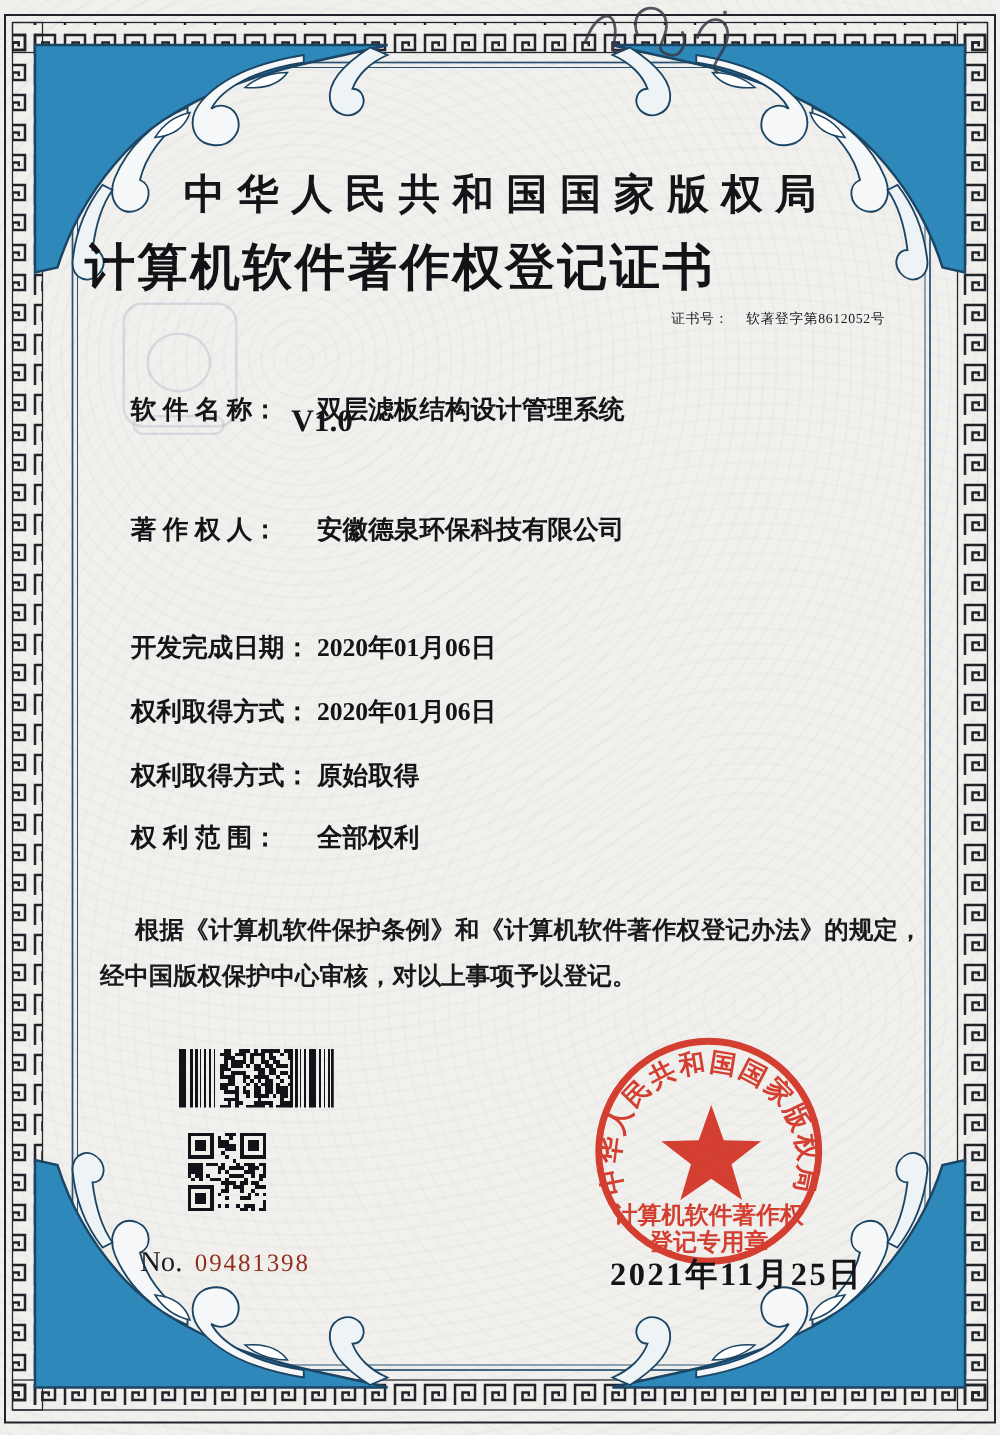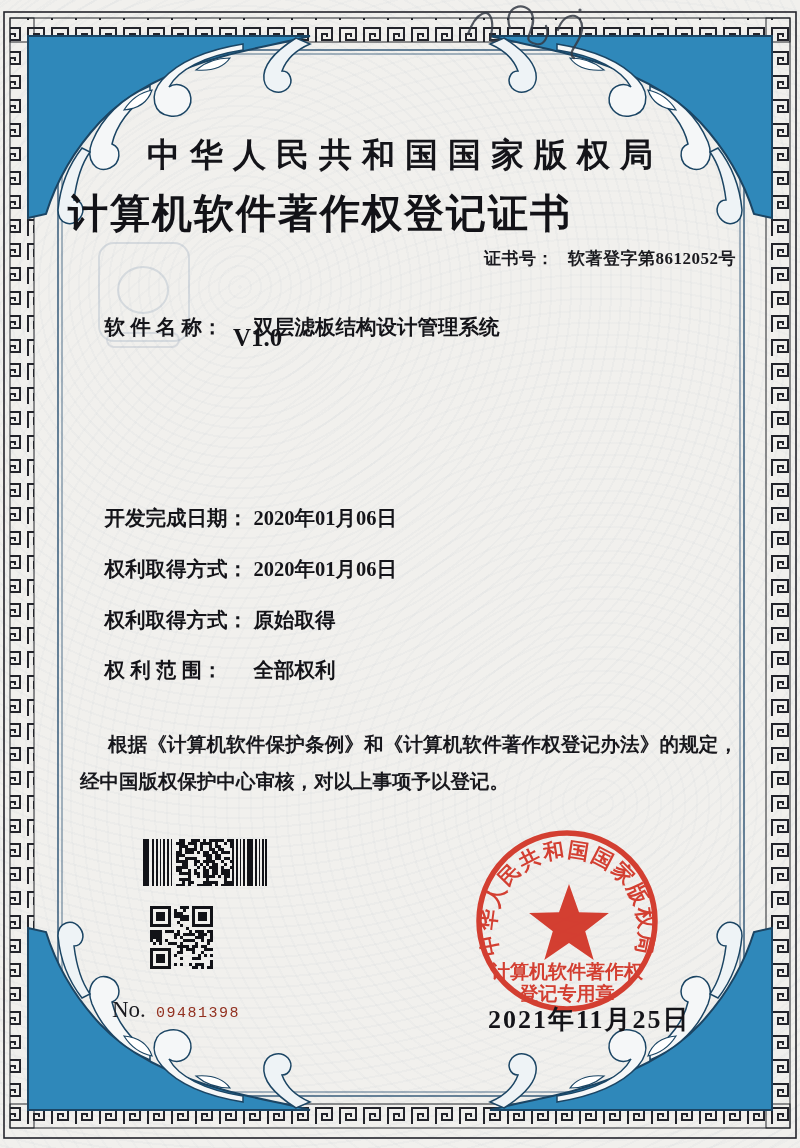--- a/index.html
+++ b/index.html
@@ -15,22 +15,22 @@
   .layer{position:absolute;left:0;top:0;pointer-events:none;}
   .authority{
     position:absolute;left:0;top:133px;width:800px;text-align:center;
     font-size:33px;font-weight:700;letter-spacing:10px;text-indent:10px;color:#141419;
   }
   .cert-title{
     position:absolute;left:0;top:186px;width:640px;text-align:center;
     font-size:40px;font-weight:700;letter-spacing:2px;color:#121217;
   }
   .cert-no{
-    position:absolute;right:64px;top:247px;
-    font-size:17px;font-weight:700;letter-spacing:0.5px;color:#1a1a1f;
+    position:absolute;right:92px;top:247px;
+    font-size:11px;font-weight:400;letter-spacing:0.5px;color:#1a1a1f;
   }
   .cert-no .sp{display:inline-block;width:14px;}
   .row{position:absolute;left:84px;font-size:20.5px;font-weight:700;color:#141419;white-space:pre;}
   .row .lbl{display:inline-block;width:149px;}
   .row .val{display:inline-block;}
   .val2{position:absolute;left:233px;font-size:25px;font-weight:700;color:#141419;}
   .statement{
     position:absolute;left:80px;top:726px;width:658px;margin:0;
     font-size:19.5px;font-weight:700;line-height:37px;text-indent:28px;
     color:#18181d;text-align:justify;
@@ -42,22 +42,22 @@
   .stamp-faint .c{
     position:absolute;left:17px;top:22px;width:48px;height:44px;
     border:2px solid rgba(148,164,184,0.40);border-radius:50%;
   }
   .stamp-faint .b{
     position:absolute;left:6px;bottom:-8px;width:70px;height:12px;
     border:2px solid rgba(148,164,184,0.35);border-radius:8px;
   }
   .serial{position:absolute;left:112px;top:997px;font-size:23px;color:#1a1a1f;}
   .serial .num{
-    font-family:Liberation Mono, monospace;
-    color:#92301f;font-size:15px;letter-spacing:1.5px;margin-left:10px;
+    font-family:Liberation Serif, serif;
+    color:#92301f;font-size:20px;letter-spacing:1.5px;margin-left:10px;
   }
   .seal-date{
     position:absolute;left:488px;top:1002px;font-size:26px;font-weight:700;
     letter-spacing:2px;color:#141419;
   }
   .barcode-box{position:absolute;left:143px;top:839px;}
   .qr-box{position:absolute;left:150px;top:906px;}
   .seal-box{position:absolute;left:467px;top:826px;opacity:0.94;}
 </style>
 </head>
@@ -111,20 +111,23 @@
   <div class="cert-title">计算机软件著作权登记证书</div>
   <div class="cert-no">
     <span>证书号：</span><span class="sp"></span><span>软著登字第8612052号</span>
   </div>
 
   <div class="row" style="top:290px">
     <span class="lbl">软 件 名 称：</span><span class="val">双层滤板结构设计管理系统</span>
   </div>
   <div class="val2" style="top:324px">V1.0</div>
 
+  <div class="row" style="top:386px">
+    <span class="lbl">著 作 权 人：</span><span class="val">安徽德泉环保科技有限公司</span>
+  </div>
 
   <div class="row" style="top:481px">
     <span class="lbl">开发完成日期：</span><span class="val">2020年01月06日</span>
   </div>
 
   <div class="row" style="top:532px">
     <span class="lbl">权利取得方式：</span><span class="val">2020年01月06日</span>
   </div>
 
   <div class="row" style="top:583px">

